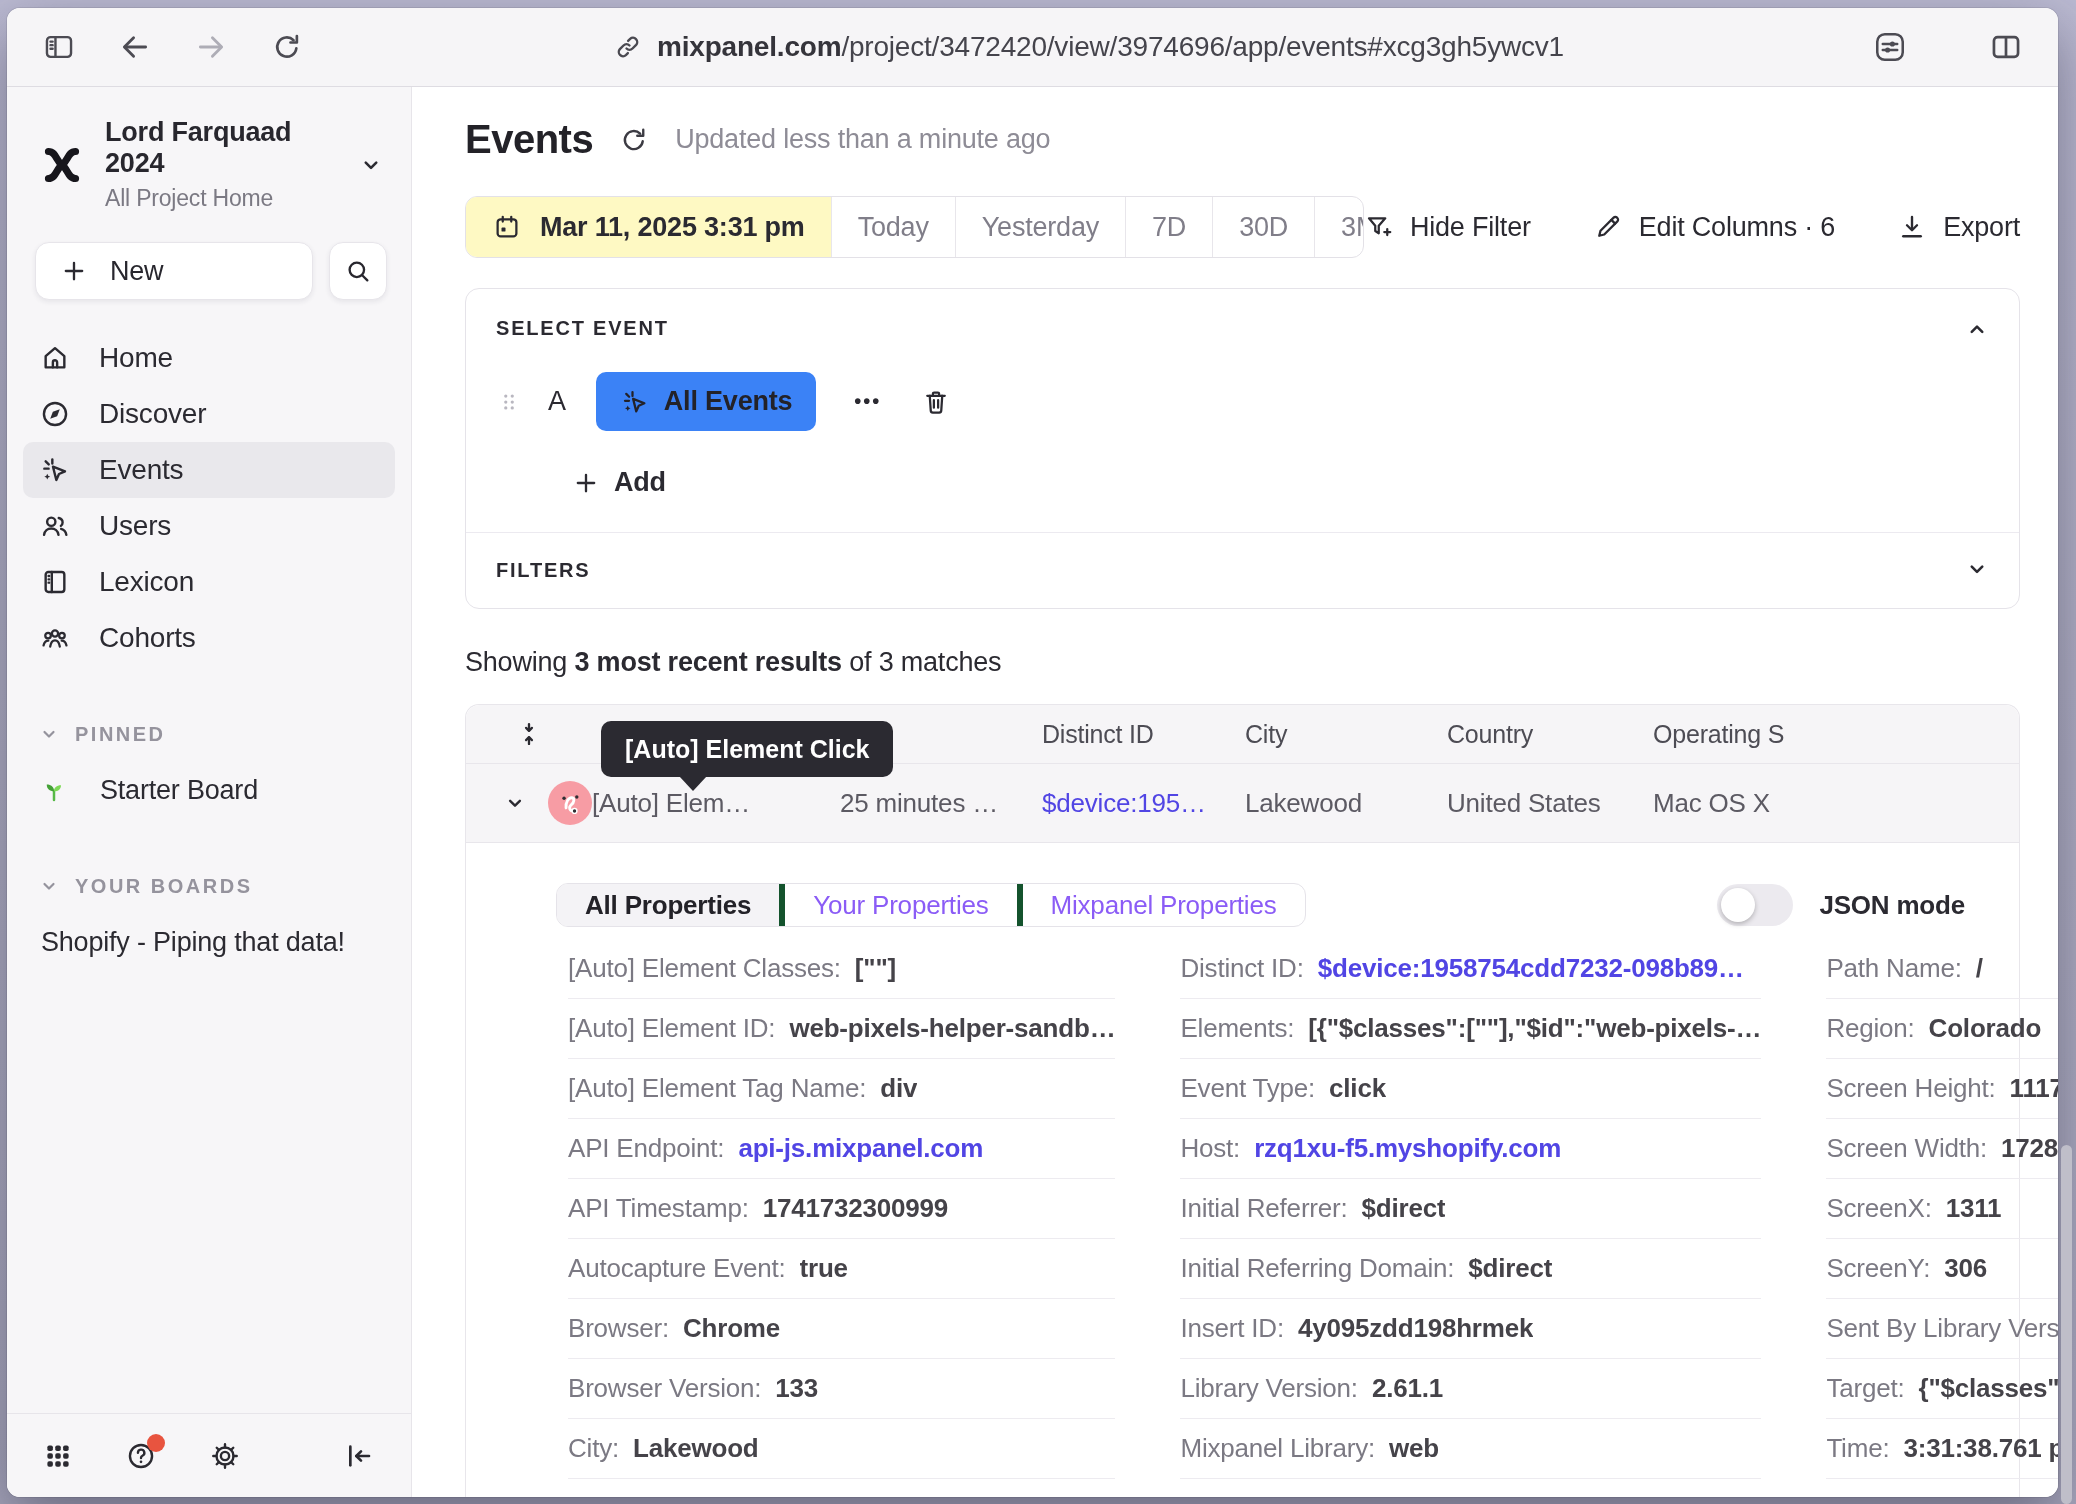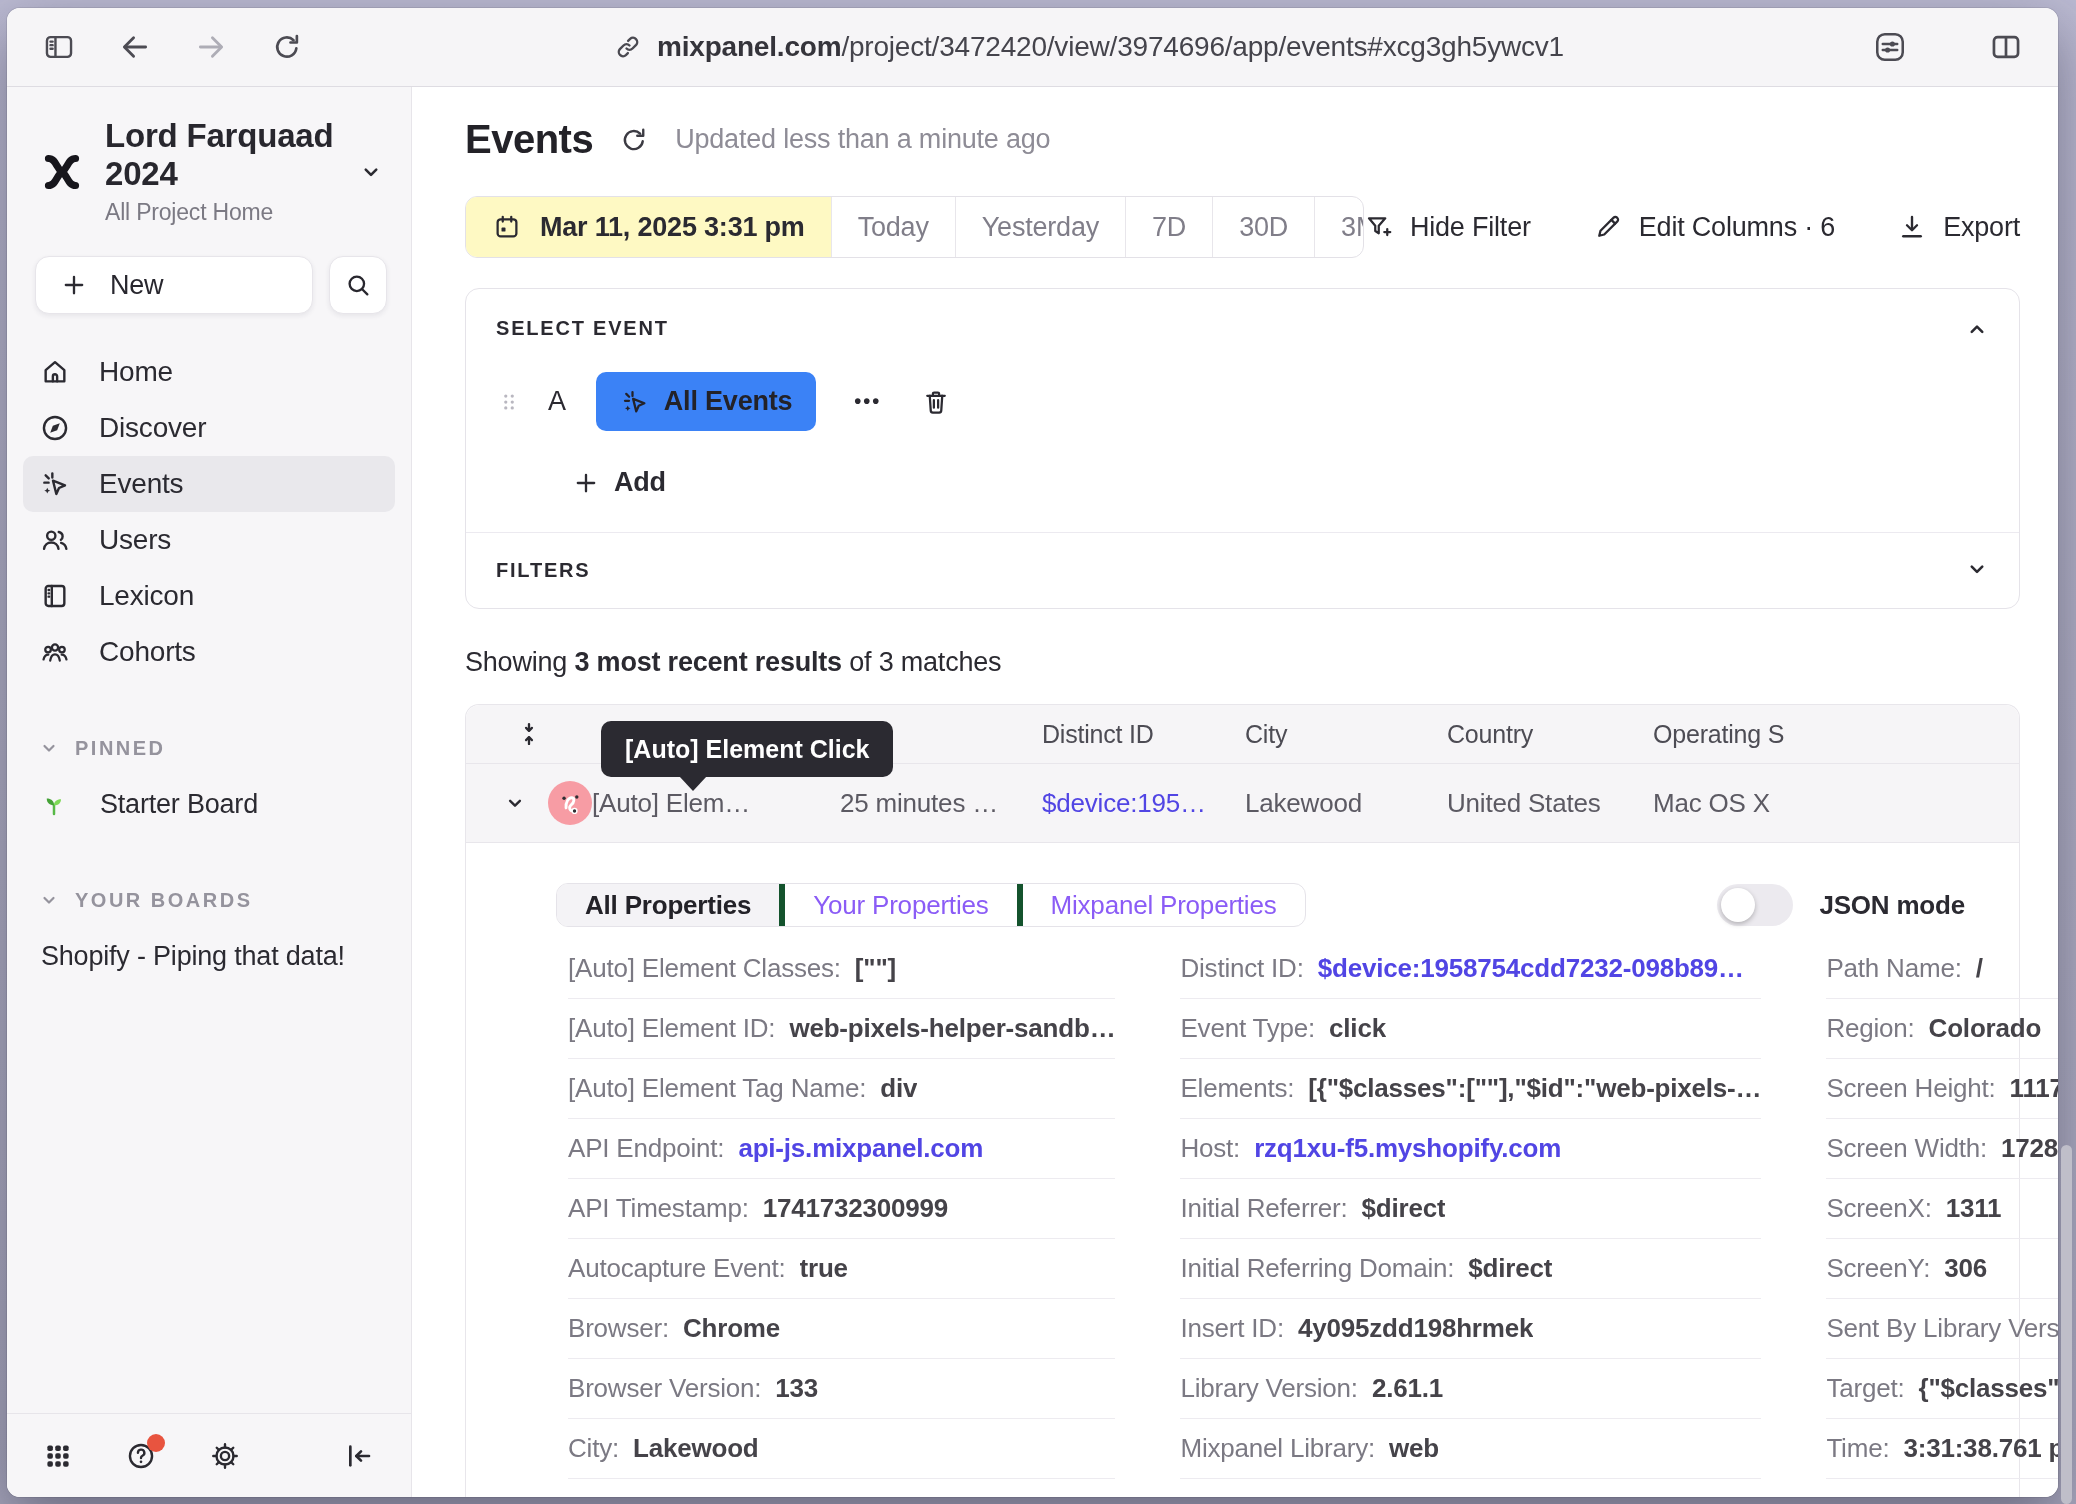--- a/index.html
+++ b/index.html
@@ -35,21 +35,21 @@
   
   .app { flex:1; display:flex; min-height:0; }
 
   
   .sidebar {
     width:405px; flex:none; background:#f7f6f8; border-right:1px solid #e7e5ea;
     position:relative; padding-top:30px;
   }
   .project-row { display:flex; align-items:center; padding:0 26px 0 30px; gap:18px; cursor:pointer; }
   .project-meta { flex:1; min-width:0; }
-  .project-name { font-size:33px; font-weight:700; color:#28272e; }
+  .project-name { font-size:27px; font-weight:700; color:#28272e; }
   .project-scope { font-size:23px; color:#7b7983; margin-top:6px; }
   .logo-badge { width:50px; height:50px; display:flex; align-items:center; justify-content:center; color:#17161c; }
 
   .new-row { display:flex; gap:16px; margin:30px 24px 0 28px; }
   .new-btn {
     flex:1; height:58px; background:#fff; border:1px solid #e7e5ea; border-radius:14px;
     box-shadow:0 2px 5px rgba(40,40,60,.08); display:flex; align-items:center; gap:22px;
     padding:0 24px; font-size:27px; color:#28272e; cursor:pointer;
   }
   .search-btn {
@@ -618,26 +618,26 @@
                   <span class="prop-value">Lakewood</span>
                 </div>
                 <div class="prop-row"></div>
               </div>
               <div>
                 <div class="prop-row">
                   <span class="prop-label">Distinct ID:</span>
                   <span class="prop-value link">$device:1958754cdd7232-098b89…</span>
                 </div>
                 <div class="prop-row">
+                  <span class="prop-label">Elements:</span>
+                  <span class="prop-value">[{"$classes":[""],"$id":"web-pixels-…</span>
+                </div>
+                <div class="prop-row">
                   <span class="prop-label">Event Type:</span>
                   <span class="prop-value">click</span>
-                </div>
-                <div class="prop-row">
-                  <span class="prop-label">Elements:</span>
-                  <span class="prop-value">[{"$classes":[""],"$id":"web-pixels-…</span>
                 </div>
                 <div class="prop-row">
                   <span class="prop-label">Host:</span>
                   <span class="prop-value link">rzq1xu-f5.myshopify.com</span>
                 </div>
                 <div class="prop-row">
                   <span class="prop-label">Initial Referrer:</span>
                   <span class="prop-value">$direct</span>
                 </div>
                 <div class="prop-row">

